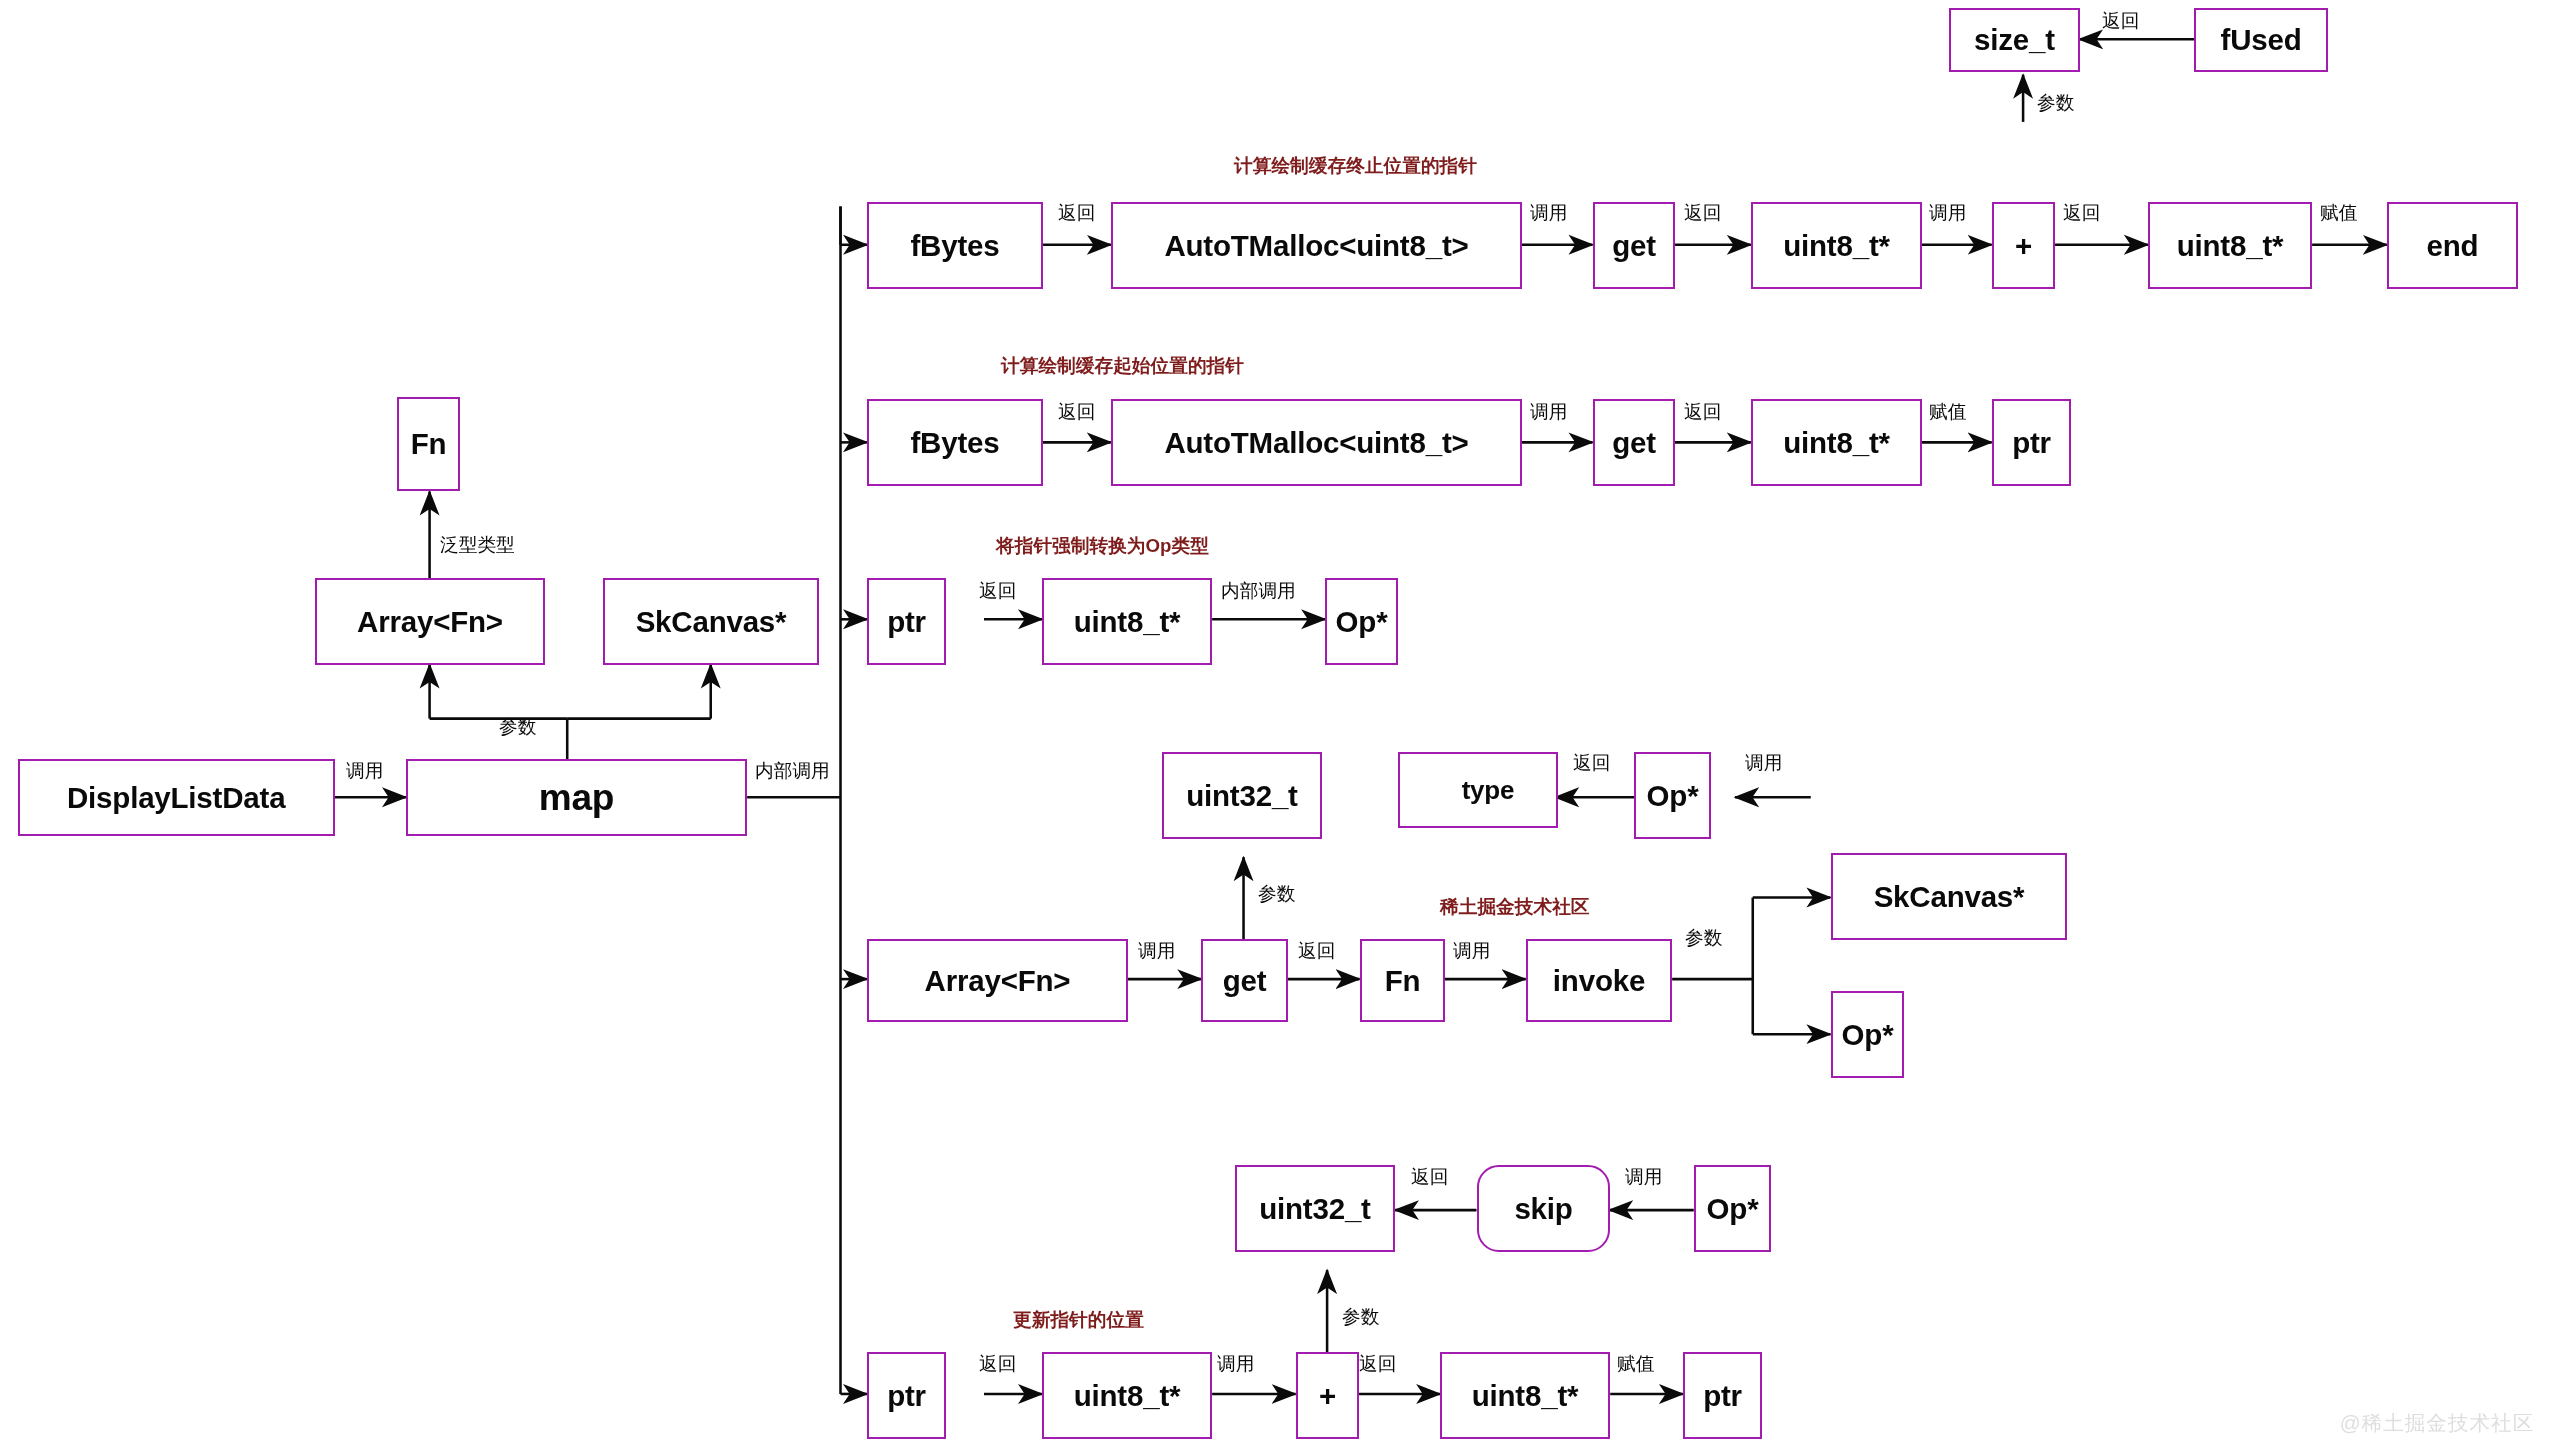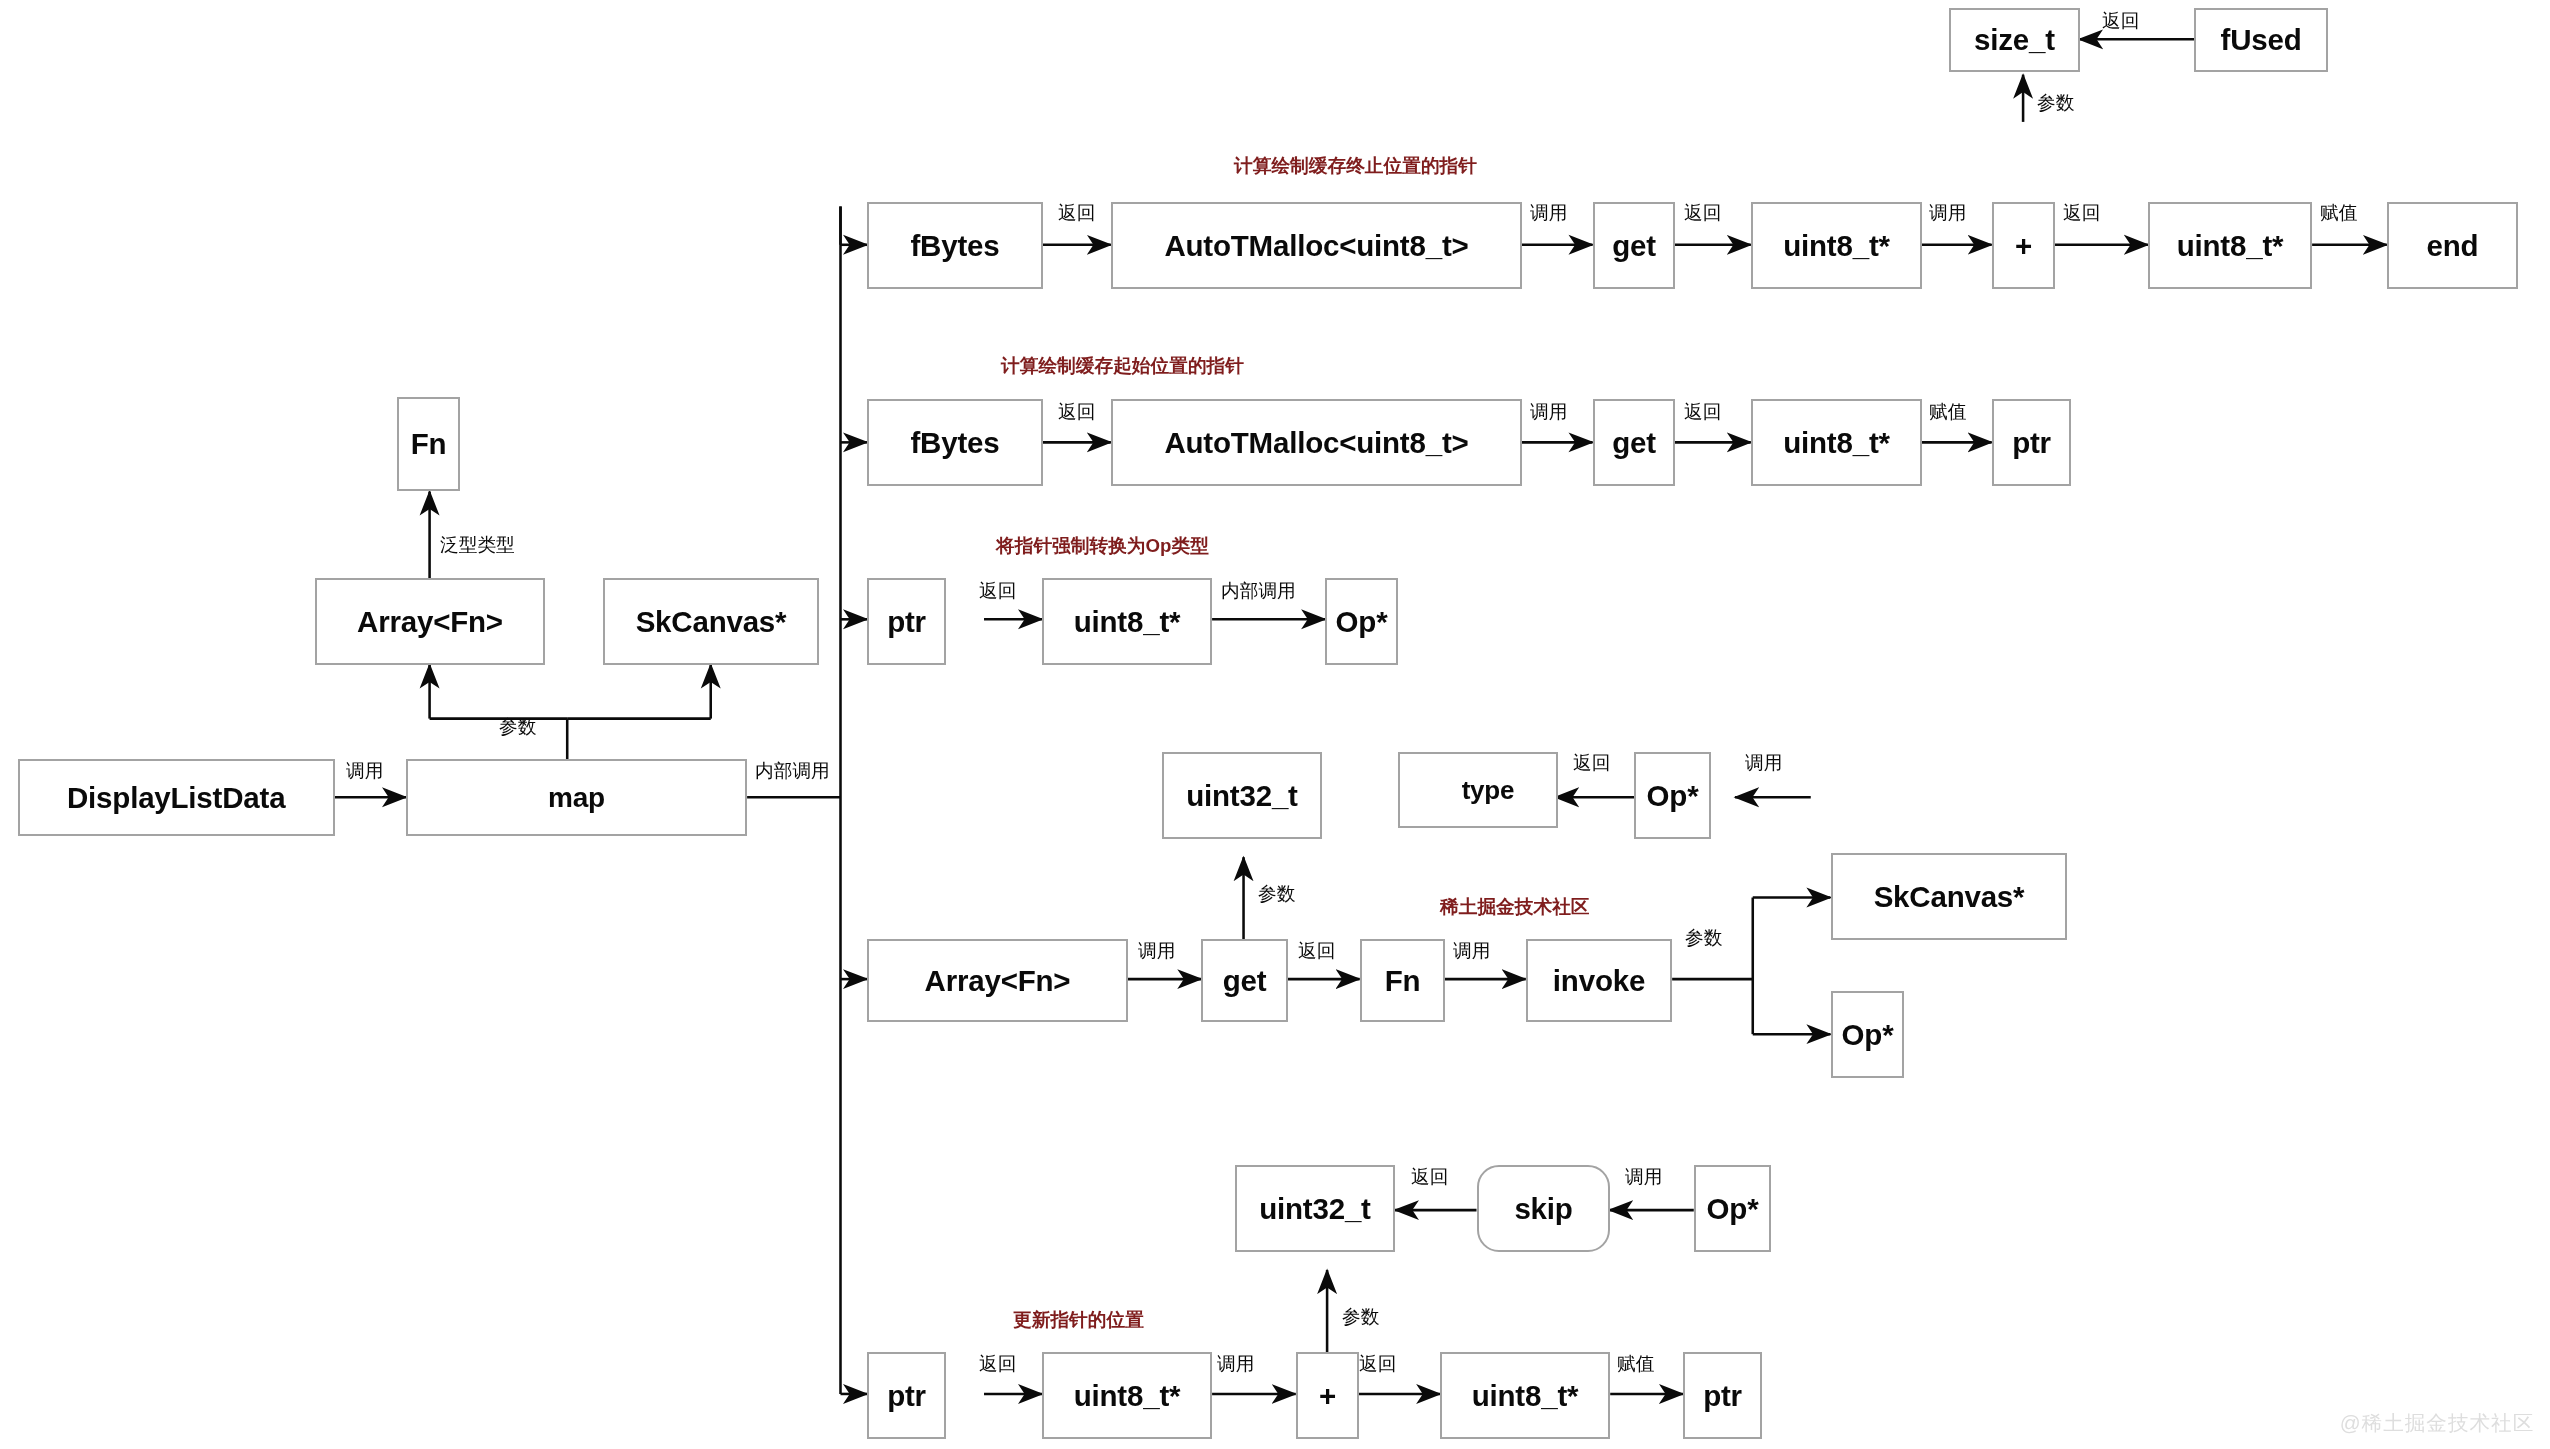--- a/index.html
+++ b/index.html
@@ -18,21 +18,21 @@
   #wires {
     position: absolute;
     left: 0; top: 0;
     width: 2550px;
     height: 1449px;
     pointer-events: none;
   }
   .node {
     position: absolute;
     box-sizing: border-box;
-    border: 2px solid #a3a3a3;
+    border: 2px solid #a21caf;
     background: #ffffff;
     display: flex;
     align-items: center;
     justify-content: center;
     font-weight: bold;
     color: #0a0a0a;
     letter-spacing: -0.2px;
     z-index: 3;
     white-space: nowrap;
   }
@@ -180,21 +180,21 @@
   <div class="node" style="left:603px; top:578px; width:216px; height:87px; font-size:29.5px;">SkCanvas*</div>
 
   <div class="node" style="left:867px; top:578px; width:79px; height:87px; font-size:29.5px;">ptr</div>
 
   <div class="node" style="left:1042px; top:578px; width:170px; height:87px; font-size:29.5px;">uint8_t*</div>
 
   <div class="node" style="left:1325px; top:578px; width:73px; height:87px; font-size:29.5px;">Op*</div>
 
   <div class="node" style="left:17.7px; top:759px; width:317px; height:77px; font-size:29.5px;">DisplayListData</div>
 
-  <div class="node" style="left:406px; top:759px; width:341px; height:77px; font-size:28px;">map</div>
+  <div class="node" style="left:406px; top:759px; width:341px; height:77px; font-size:37px;">map</div>
 
   <div class="node" style="left:1162px; top:752px; width:160px; height:87px; font-size:29.5px;">uint32_t</div>
 
   <div class="node" style="left:1398px; top:752px; width:160px; height:76px; font-size:26px;padding-left:20px;">type</div>
 
   <div class="node" style="left:1634px; top:752px; width:77px; height:87px; font-size:29.5px;">Op*</div>
 
   <div class="node" style="left:867px; top:939px; width:261px; height:83px; font-size:29.5px;">Array&lt;Fn&gt;</div>
 
   <div class="node" style="left:1201px; top:939px; width:87px; height:83px; font-size:29.5px;">get</div>

